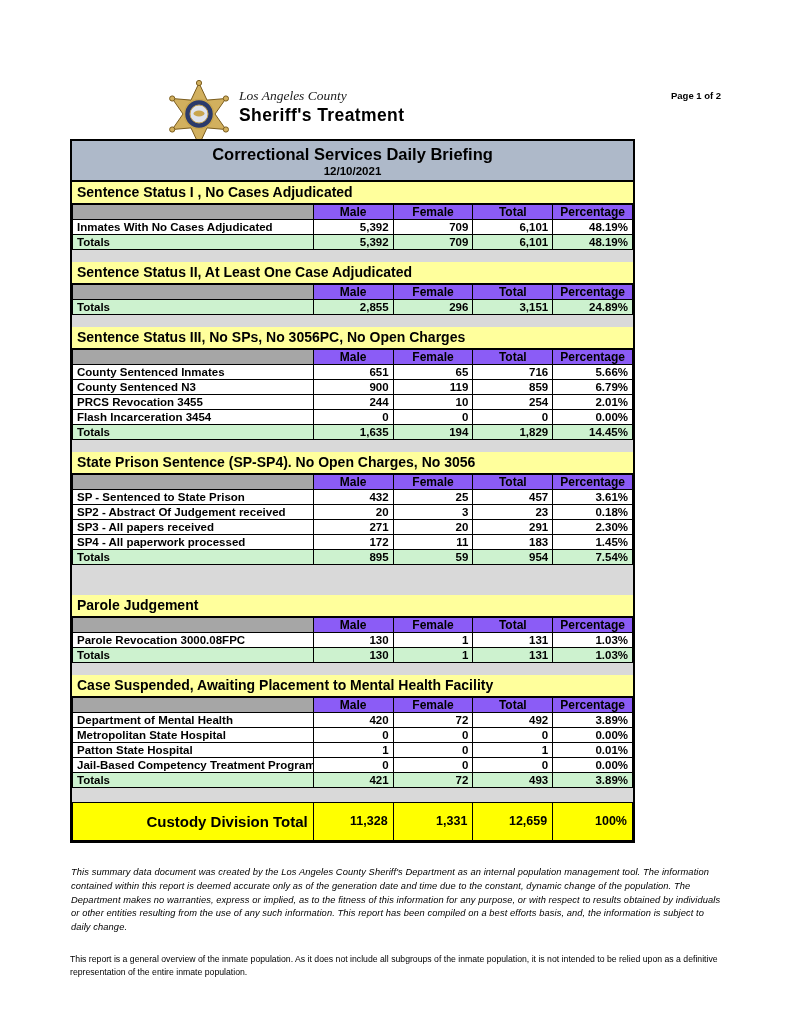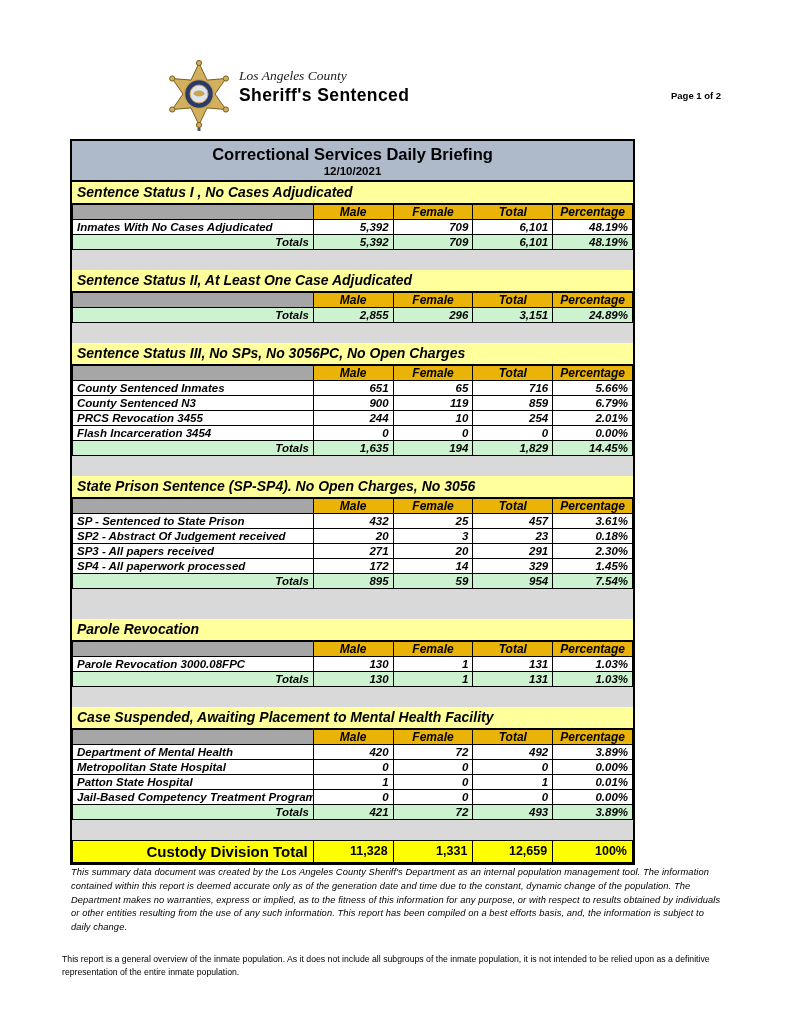--- a/index.html
+++ b/index.html
@@ -2,73 +2,73 @@
 <html><head>
 <meta charset="utf-8">
 <style>
   html,body{margin:0;padding:0;}
   body{
     width:791px;height:1024px;background:#ffffff;position:relative;
     font-family:"Liberation Sans", sans-serif;color:#000;
     -webkit-font-smoothing:antialiased;
   }
   
-  .logo-area{position:absolute;top:60px;left:166px;display:flex;align-items:flex-start;}
+  .logo-area{position:absolute;top:80px;left:166px;display:flex;align-items:flex-start;}
   .badge{width:66px;height:82px;flex:0 0 auto;}
   .logo-text{margin-left:7px;padding-top:8px;}
   .logo-county{font-family:"Liberation Serif", serif;font-style:italic;font-size:13.5px;color:#1a1a1a;}
   .logo-dept{font-weight:bold;font-size:17.5px;letter-spacing:.4px;margin-top:1px;}
   .page-number{position:absolute;top:90px;left:631px;font-size:9.5px;font-weight:bold;margin-left:40px;}
 
   
   .briefing{
     position:absolute;left:70px;top:139px;width:565px;
     background:#D9D9D9;border:2px solid #000;box-sizing:border-box;
   }
   .titlebar{background:#AEB9C9;text-align:center;padding:4px 0 3px;border-bottom:2px solid #000;}
   .title-main{font-size:16.5px;font-weight:bold;}
   .title-date{font-size:11.5px;font-weight:bold;margin-top:1px;}
 
-  .section{margin-bottom:20px;font-style:italic;}
+  .section{margin-bottom:12px;}
   .section.extra-gap{margin-top:30px;}
   .section-title{
     background:#FFFF9C;font-weight:bold;font-size:14px;
     padding:2px 5px 3px;border-bottom:1.5px solid #000;
     white-space:nowrap;overflow:hidden;
   }
   table.sec-table{width:100%;border-collapse:collapse;table-layout:fixed;}
   table.sec-table td{
     border:1px solid #000;font-size:11.5px;font-weight:bold;
     padding:0 4px;height:14px;line-height:14px;
     white-space:nowrap;overflow:hidden;box-sizing:border-box;
   }
   tr.header-row td.spacer{background:#A6A6A6;}
-  tr.header-row td.colhead{background:#eab308;text-align:center;font-size:12px;}
+  tr.header-row td.colhead{background:#8b5cf6;text-align:center;font-size:12px;}
   tr.data-row td{background:#ffffff;}
   tr.data-row td.label{text-align:left;}
   tr.data-row td.num{text-align:right;}
   tr.totals-row td{background:#CDF2CF;}
-  tr.totals-row td.label{text-align:right;}
+  tr.totals-row td.label{}
   tr.totals-row td.num{text-align:right;}
 
   table.grand-table{width:100%;border-collapse:collapse;table-layout:fixed;margin-top:14px;}
   table.grand-table td{
     background:#FFFF00;border:1.5px solid #000;font-weight:bold;
-    height:21px;line-height:21px;padding:0 5px;white-space:nowrap;overflow:hidden;box-sizing:border-box;
+    height:21px;line-height:21px;padding:8px 5px;white-space:nowrap;overflow:hidden;box-sizing:border-box;
   }
   table.grand-table td.label{text-align:right;font-size:15px;}
   table.grand-table td.num{text-align:right;font-size:12.5px;}
 
   
   .disclaimer{
     position:absolute;left:71px;top:857px;width:651px;
     font-size:9.3px;font-style:italic;line-height:1.47;letter-spacing:.1px;
   }
   .overview-note{
-    position:absolute;left:62px;top:944px;width:672px;
+    position:absolute;left:70px;top:944px;width:672px;
     font-size:8.7px;line-height:1.55;
   }
 </style>
 </head>
 <body>
 
 <div class="logo-area">
   <svg class="badge" viewBox="0 0 66 82" aria-hidden="true">
     <g stroke="#7a5c1e" stroke-width="1">
       <polygon fill="#D2B05E" points="33,3 41,20.1 59.9,18.5 49,34 59.9,49.5 41,47.9 33,65 25,47.9 6.2,49.5 17,34 6.2,18.5 25,20.1"></polygon>
@@ -79,21 +79,21 @@
       <circle cx="6.2" cy="49.5" r="2.6" fill="#D2B05E"></circle>
       <circle cx="6.2" cy="18.5" r="2.6" fill="#D2B05E"></circle>
     </g>
     <circle cx="33" cy="34" r="14.5" fill="#2B3A6B" stroke="#C9A54E" stroke-width="1.5"></circle>
     <circle cx="33" cy="34" r="9" fill="#DFE3EE" stroke="#C9A54E" stroke-width="1"></circle>
     <ellipse cx="33" cy="33.5" rx="5.5" ry="3" fill="#C9A54E"></ellipse>
     <rect x="31.5" y="68" width="3" height="3" fill="#555"></rect>
   </svg>
   <div class="logo-text">
     <div class="logo-county">Los Angeles County</div>
-    <div class="logo-dept">Sheriff's Sentenced</div>
+    <div class="logo-dept">Sheriff's Treatment</div>
   </div>
 </div>
 <div class="page-number">Page 1 of 2</div>
 
 <div class="briefing">
   <div class="titlebar">
     <div class="title-main">Correctional Services Daily Briefing</div>
     <div class="title-date">12/10/2021</div>
   </div>
 
@@ -252,36 +252,36 @@
             <tr class="data-row">
               <td class="label">SP3 - All papers received</td>
               <td class="num">271</td>
               <td class="num">20</td>
               <td class="num">291</td>
               <td class="num">2.30%</td>
             </tr>
             <tr class="data-row">
               <td class="label">SP4 - All paperwork processed</td>
               <td class="num">172</td>
-              <td class="num">14</td>
-              <td class="num">329</td>
+              <td class="num">11</td>
+              <td class="num">183</td>
               <td class="num">1.45%</td>
             </tr>
             <tr class="totals-row">
               <td class="label">Totals</td>
               <td class="num">895</td>
               <td class="num">59</td>
               <td class="num">954</td>
               <td class="num">7.54%</td>
             </tr>
           </tbody>
         </table>
       </div>
       <div class="section extra-gap">
-        <div class="section-title">Parole Revocation</div>
+        <div class="section-title">Parole Judgement</div>
         <table class="sec-table">
           <colgroup>
             <col style="width: 43%;">
             <col style="width: 14.25%;">
             <col style="width: 14.25%;">
             <col style="width: 14.25%;">
             <col style="width: 14.25%;">
           </colgroup>
           <tbody>
             <tr class="header-row">

